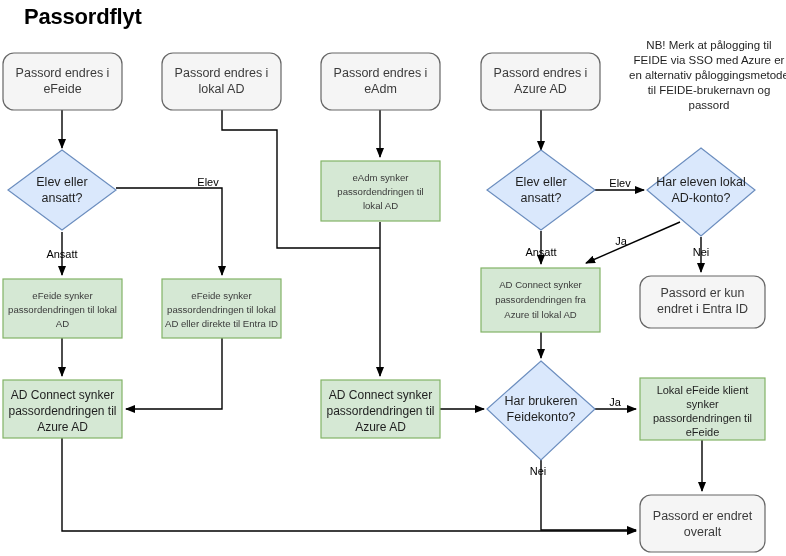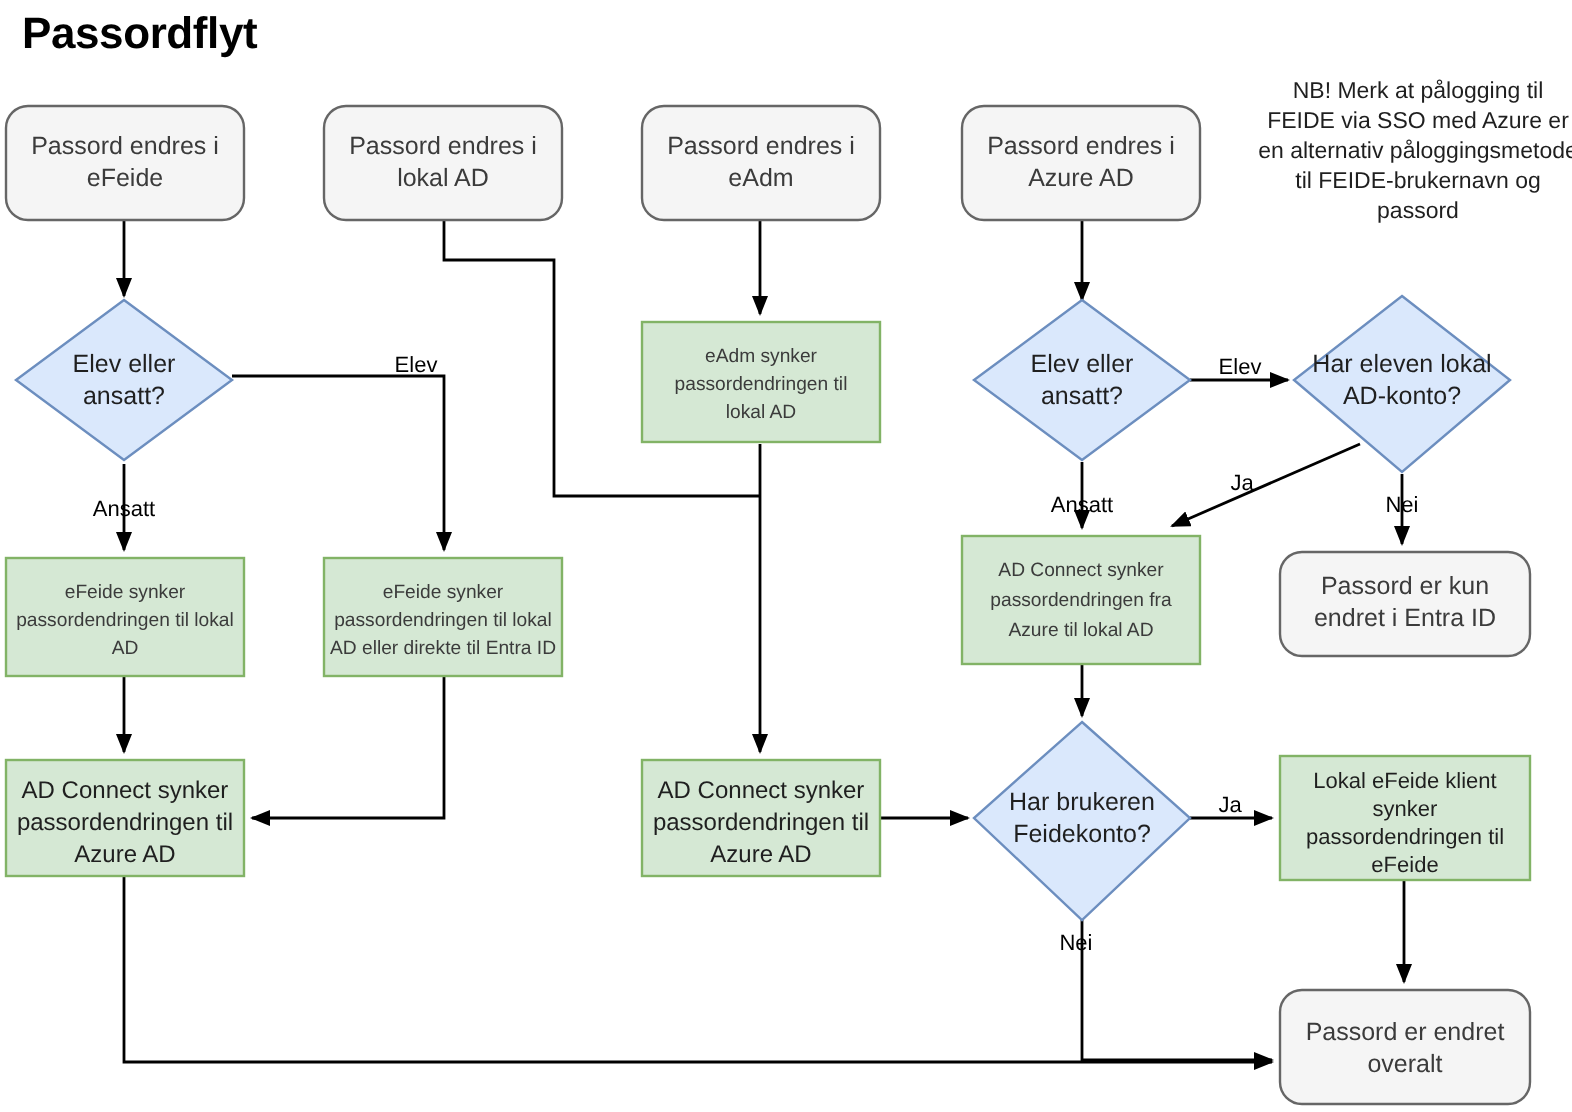--- a/index.html
+++ b/index.html
@@ -10,21 +10,21 @@
   #page {
     position: relative;
     width: 786px;
     height: 556px;
     background: #ffffff;
     font-family: "Liberation Sans", sans-serif;
     overflow: hidden;
   }
   #diagram-title {
     position: absolute;
-    left: 11px;
+    left: 24px;
     top: 4px;
     font-size: 22px;
     font-weight: bold;
     color: #000000;
     letter-spacing: -0.2px;
   }
   svg#flow {
     position: absolute;
     left: 0;
     top: 0;

